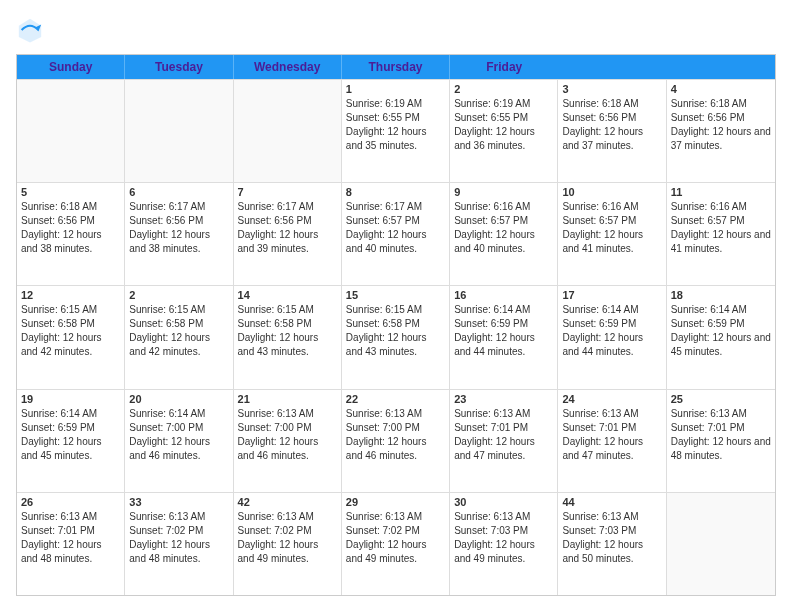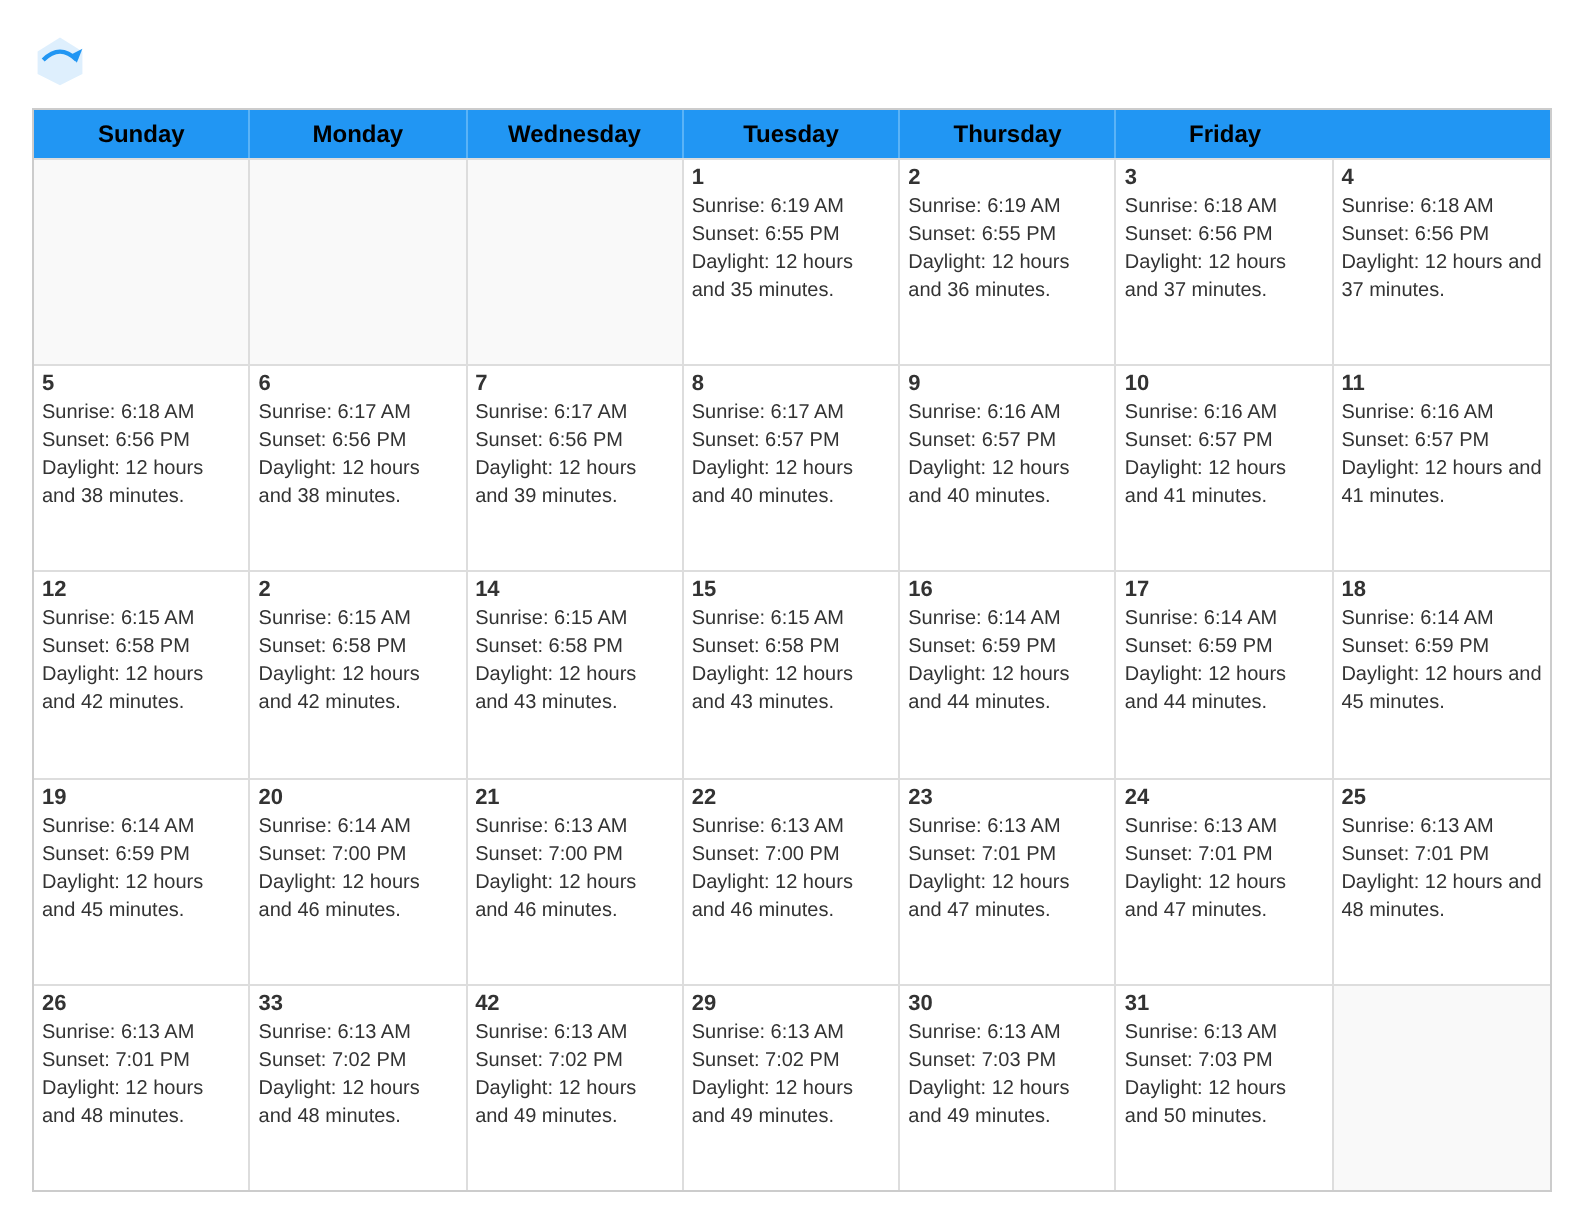--- a/index.html
+++ b/index.html
@@ -58,21 +58,21 @@
       display: flex;
       flex-direction: column;
       border: 1px solid #ccc;
     }
     .cal-header {
       display: grid;
       grid-template-columns: repeat(7, 1fr);
       background: #2196F3;
     }
     .cal-header-cell {
-      color: #000000;
+      color: #4c1d95;
       font-size: 12px;
       font-weight: bold;
       padding: 5px 4px;
       text-align: center;
       border-right: 1px solid #5ab3f7;
     }
     .cal-header-cell:last-child { border-right: none; }
     .cal-body {
       display: flex;
       flex-direction: column;
@@ -126,23 +126,22 @@
     </div>
     <div class="title-block">
       <div class="main-title"></div>
       <div class="subtitle"></div>
     </div>
   </div>
 
   <div class="calendar">
     <div class="cal-header" id="cal-header-row">
         <div class="cal-header-cell">Sunday</div>
-        <div class="cal-header-cell">Monday</div>
+        <div class="cal-header-cell">Tuesday</div>
         <div class="cal-header-cell">Wednesday</div>
-        <div class="cal-header-cell">Tuesday</div>
         <div class="cal-header-cell">Thursday</div>
         <div class="cal-header-cell">Friday</div>
       </div>
     <div class="cal-body" id="cal-body">
         <div class="cal-row">
           <div class="cal-cell empty"></div>
           <div class="cal-cell empty"></div>
           <div class="cal-cell empty"></div>
           <div class="cal-cell">
             <span class="day-num">1</span>
@@ -266,20 +265,20 @@
           </div>
           <div class="cal-cell">
             <span class="day-num">29</span>
             <div class="cell-info">Sunrise: 6:13 AM<br>Sunset: 7:02 PM<br>Daylight: 12 hours and 49 minutes.</div>
           </div>
           <div class="cal-cell">
             <span class="day-num">30</span>
             <div class="cell-info">Sunrise: 6:13 AM<br>Sunset: 7:03 PM<br>Daylight: 12 hours and 49 minutes.</div>
           </div>
           <div class="cal-cell">
-            <span class="day-num">31</span>
+            <span class="day-num">44</span>
             <div class="cell-info">Sunrise: 6:13 AM<br>Sunset: 7:03 PM<br>Daylight: 12 hours and 50 minutes.</div>
           </div>
           <div class="cal-cell empty"></div>
         </div>
       </div>
   </div>
 </div>
 
 </body></html>

